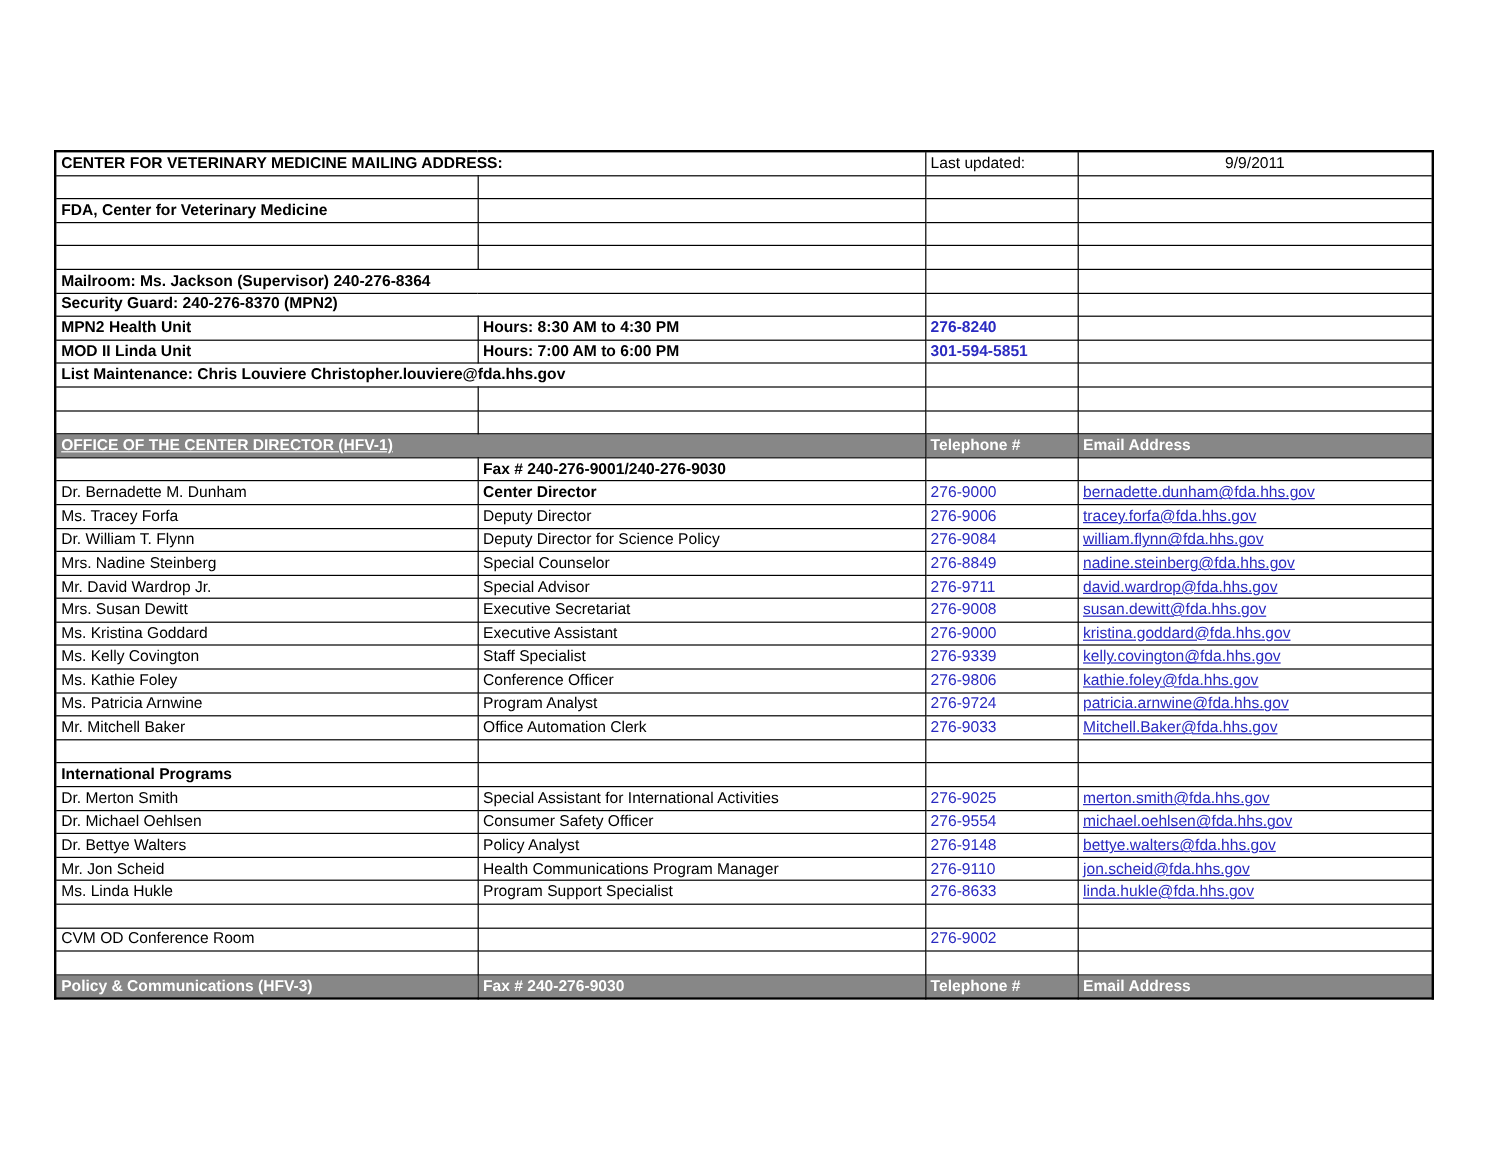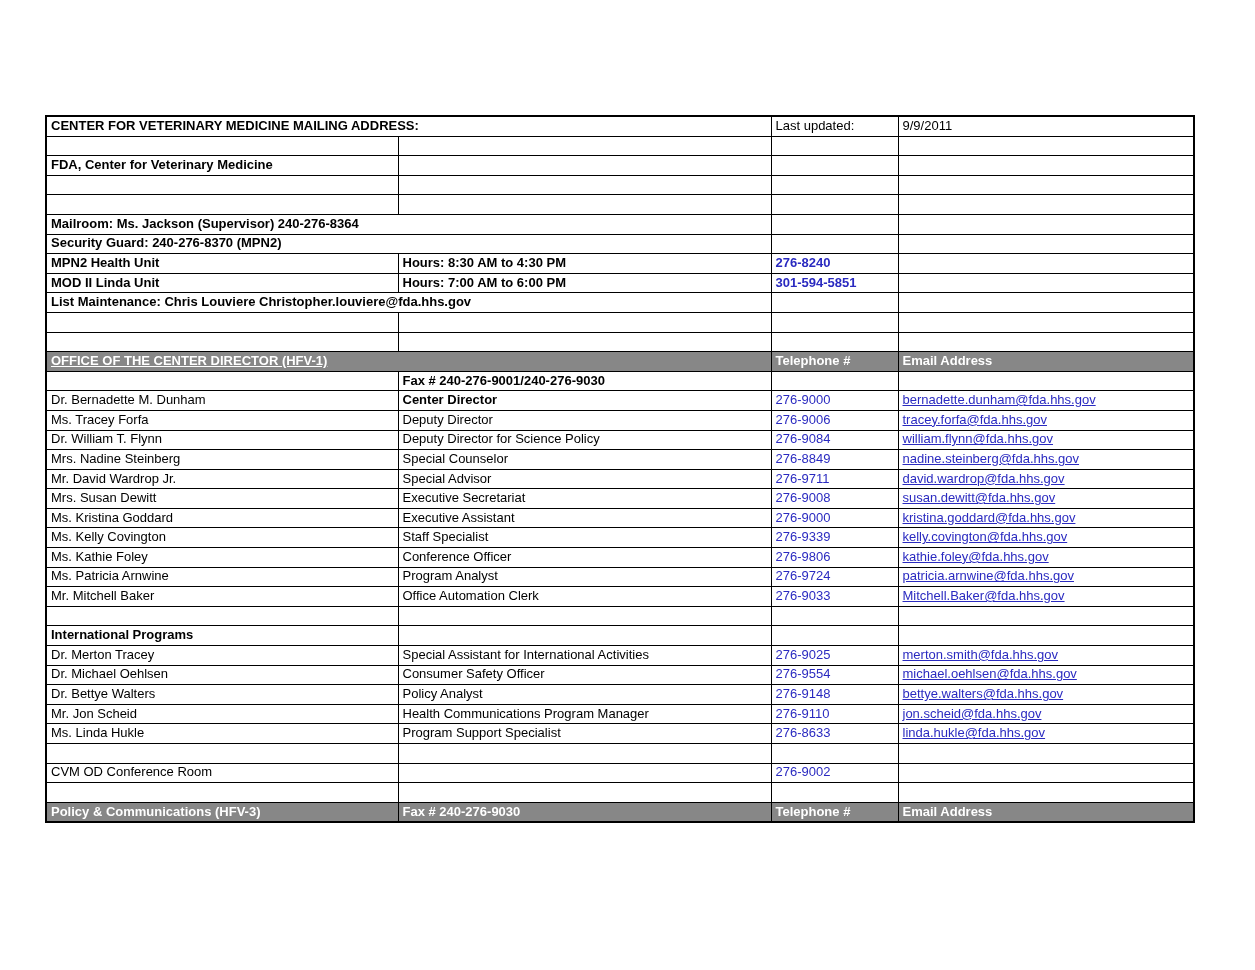--- a/index.html
+++ b/index.html
@@ -10,21 +10,21 @@
   body {
     width: 1255px;
     height: 970px;
     position: relative;
     font-family: "Liberation Sans", sans-serif;
     color: #000;
   }
   .page {
     position: absolute;
     left: 45px;
-    top: 115px;
+    top: 125px;
   }
   table.sheet {
     border-collapse: collapse;
     table-layout: fixed;
     border: 2px solid #000;
   }
   table.sheet td {
     border: 1px solid #000;
     height: 18.6px;
     padding: 0 4px;
@@ -35,21 +35,21 @@
     vertical-align: middle;
   }
   tr.hdr-row td {
     background: var(--header-bg, #878787);
     color: var(--header-text, #ffffff);
     font-weight: bold;
   }
   .b   { font-weight: bold; }
   .red { color: var(--red, #ff0000); }
   .ctr { text-align: center; }
-  .ra  { text-align: left; }
+  .ra  { text-align: center; }
   .u   { text-decoration: underline; }
   .fs14 { font-size: 14px; }
   .phone { color: var(--link-blue, #2a2ac0); }
   .email {
     color: var(--link-blue, #2a2ac0);
     text-decoration: underline;
     cursor: pointer;
     margin-top: 16px;
   }
 </style>
@@ -216,21 +216,21 @@
           <td></td>
           <td></td>
         </tr>
         <tr>
           <td class="b">International Programs</td>
           <td></td>
           <td></td>
           <td></td>
         </tr>
         <tr>
-          <td>Dr. Merton Tracey</td>
+          <td>Dr. Merton Smith</td>
           <td>Special Assistant for International Activities</td>
           <td class="phone">276-9025</td>
           <td class="email">merton.smith@fda.hhs.gov</td>
         </tr>
         <tr>
           <td>Dr. Michael Oehlsen</td>
           <td>Consumer Safety Officer</td>
           <td class="phone">276-9554</td>
           <td class="email">michael.oehlsen@fda.hhs.gov</td>
         </tr>

